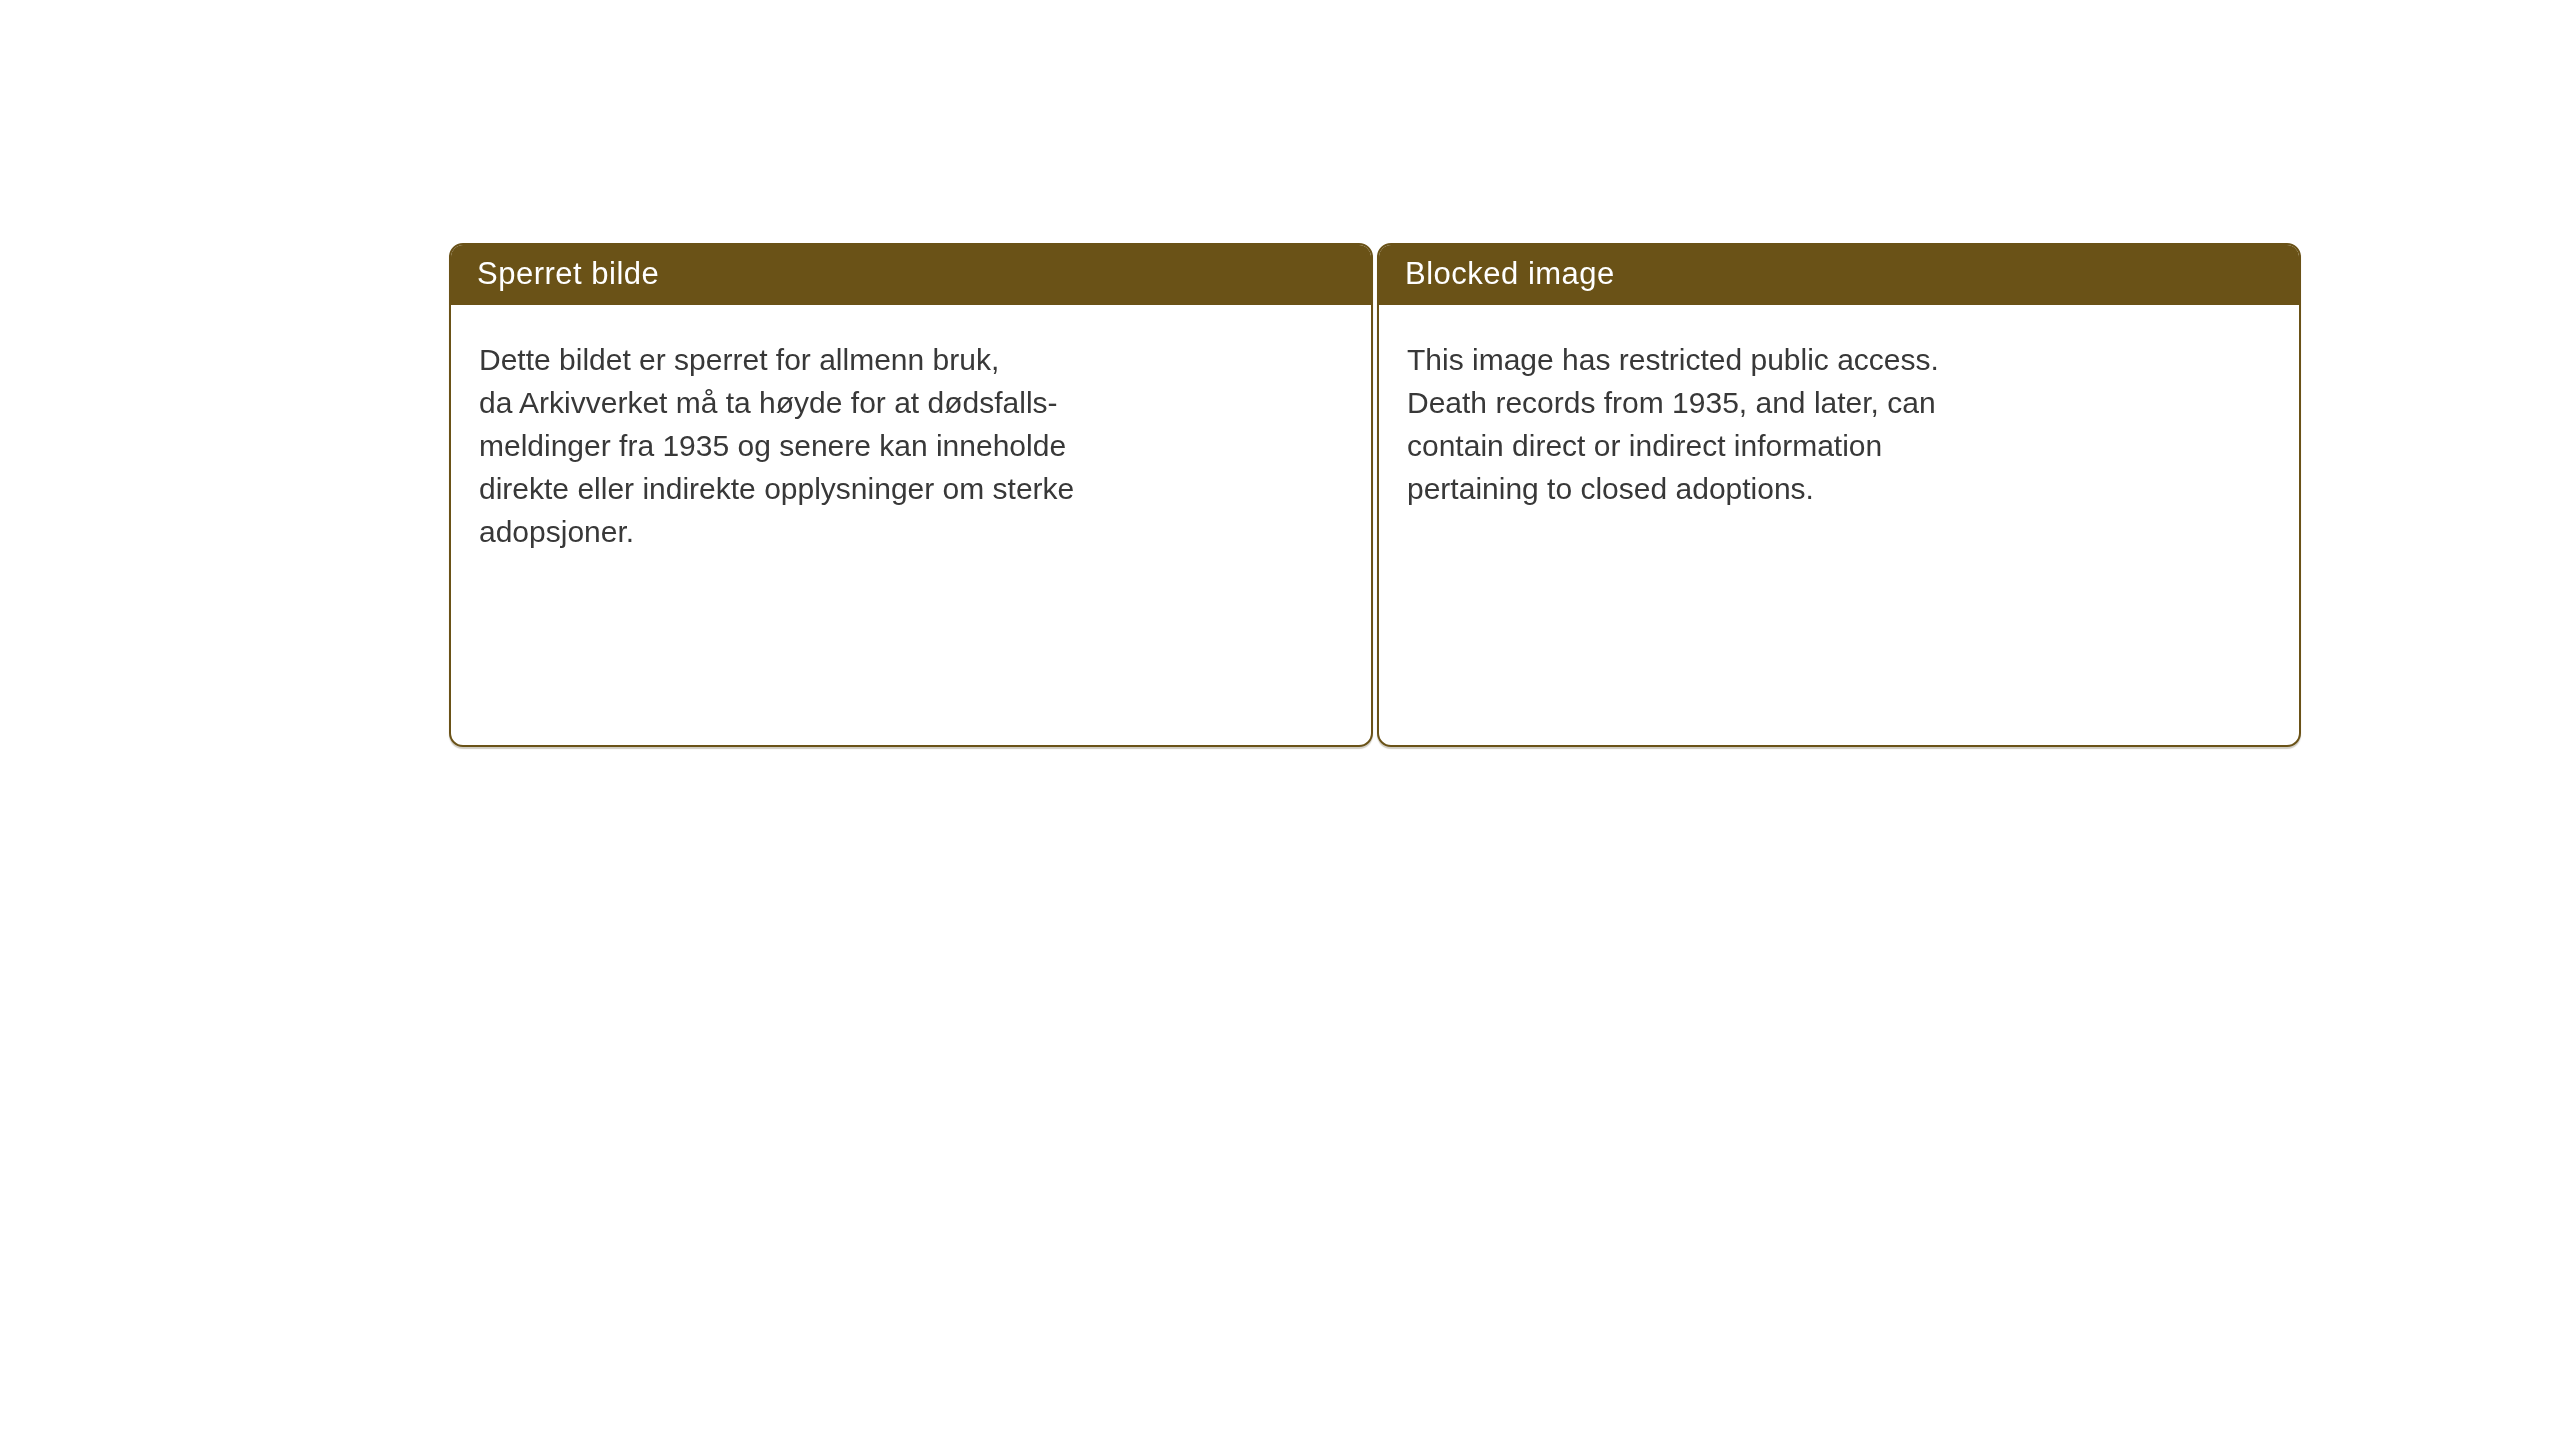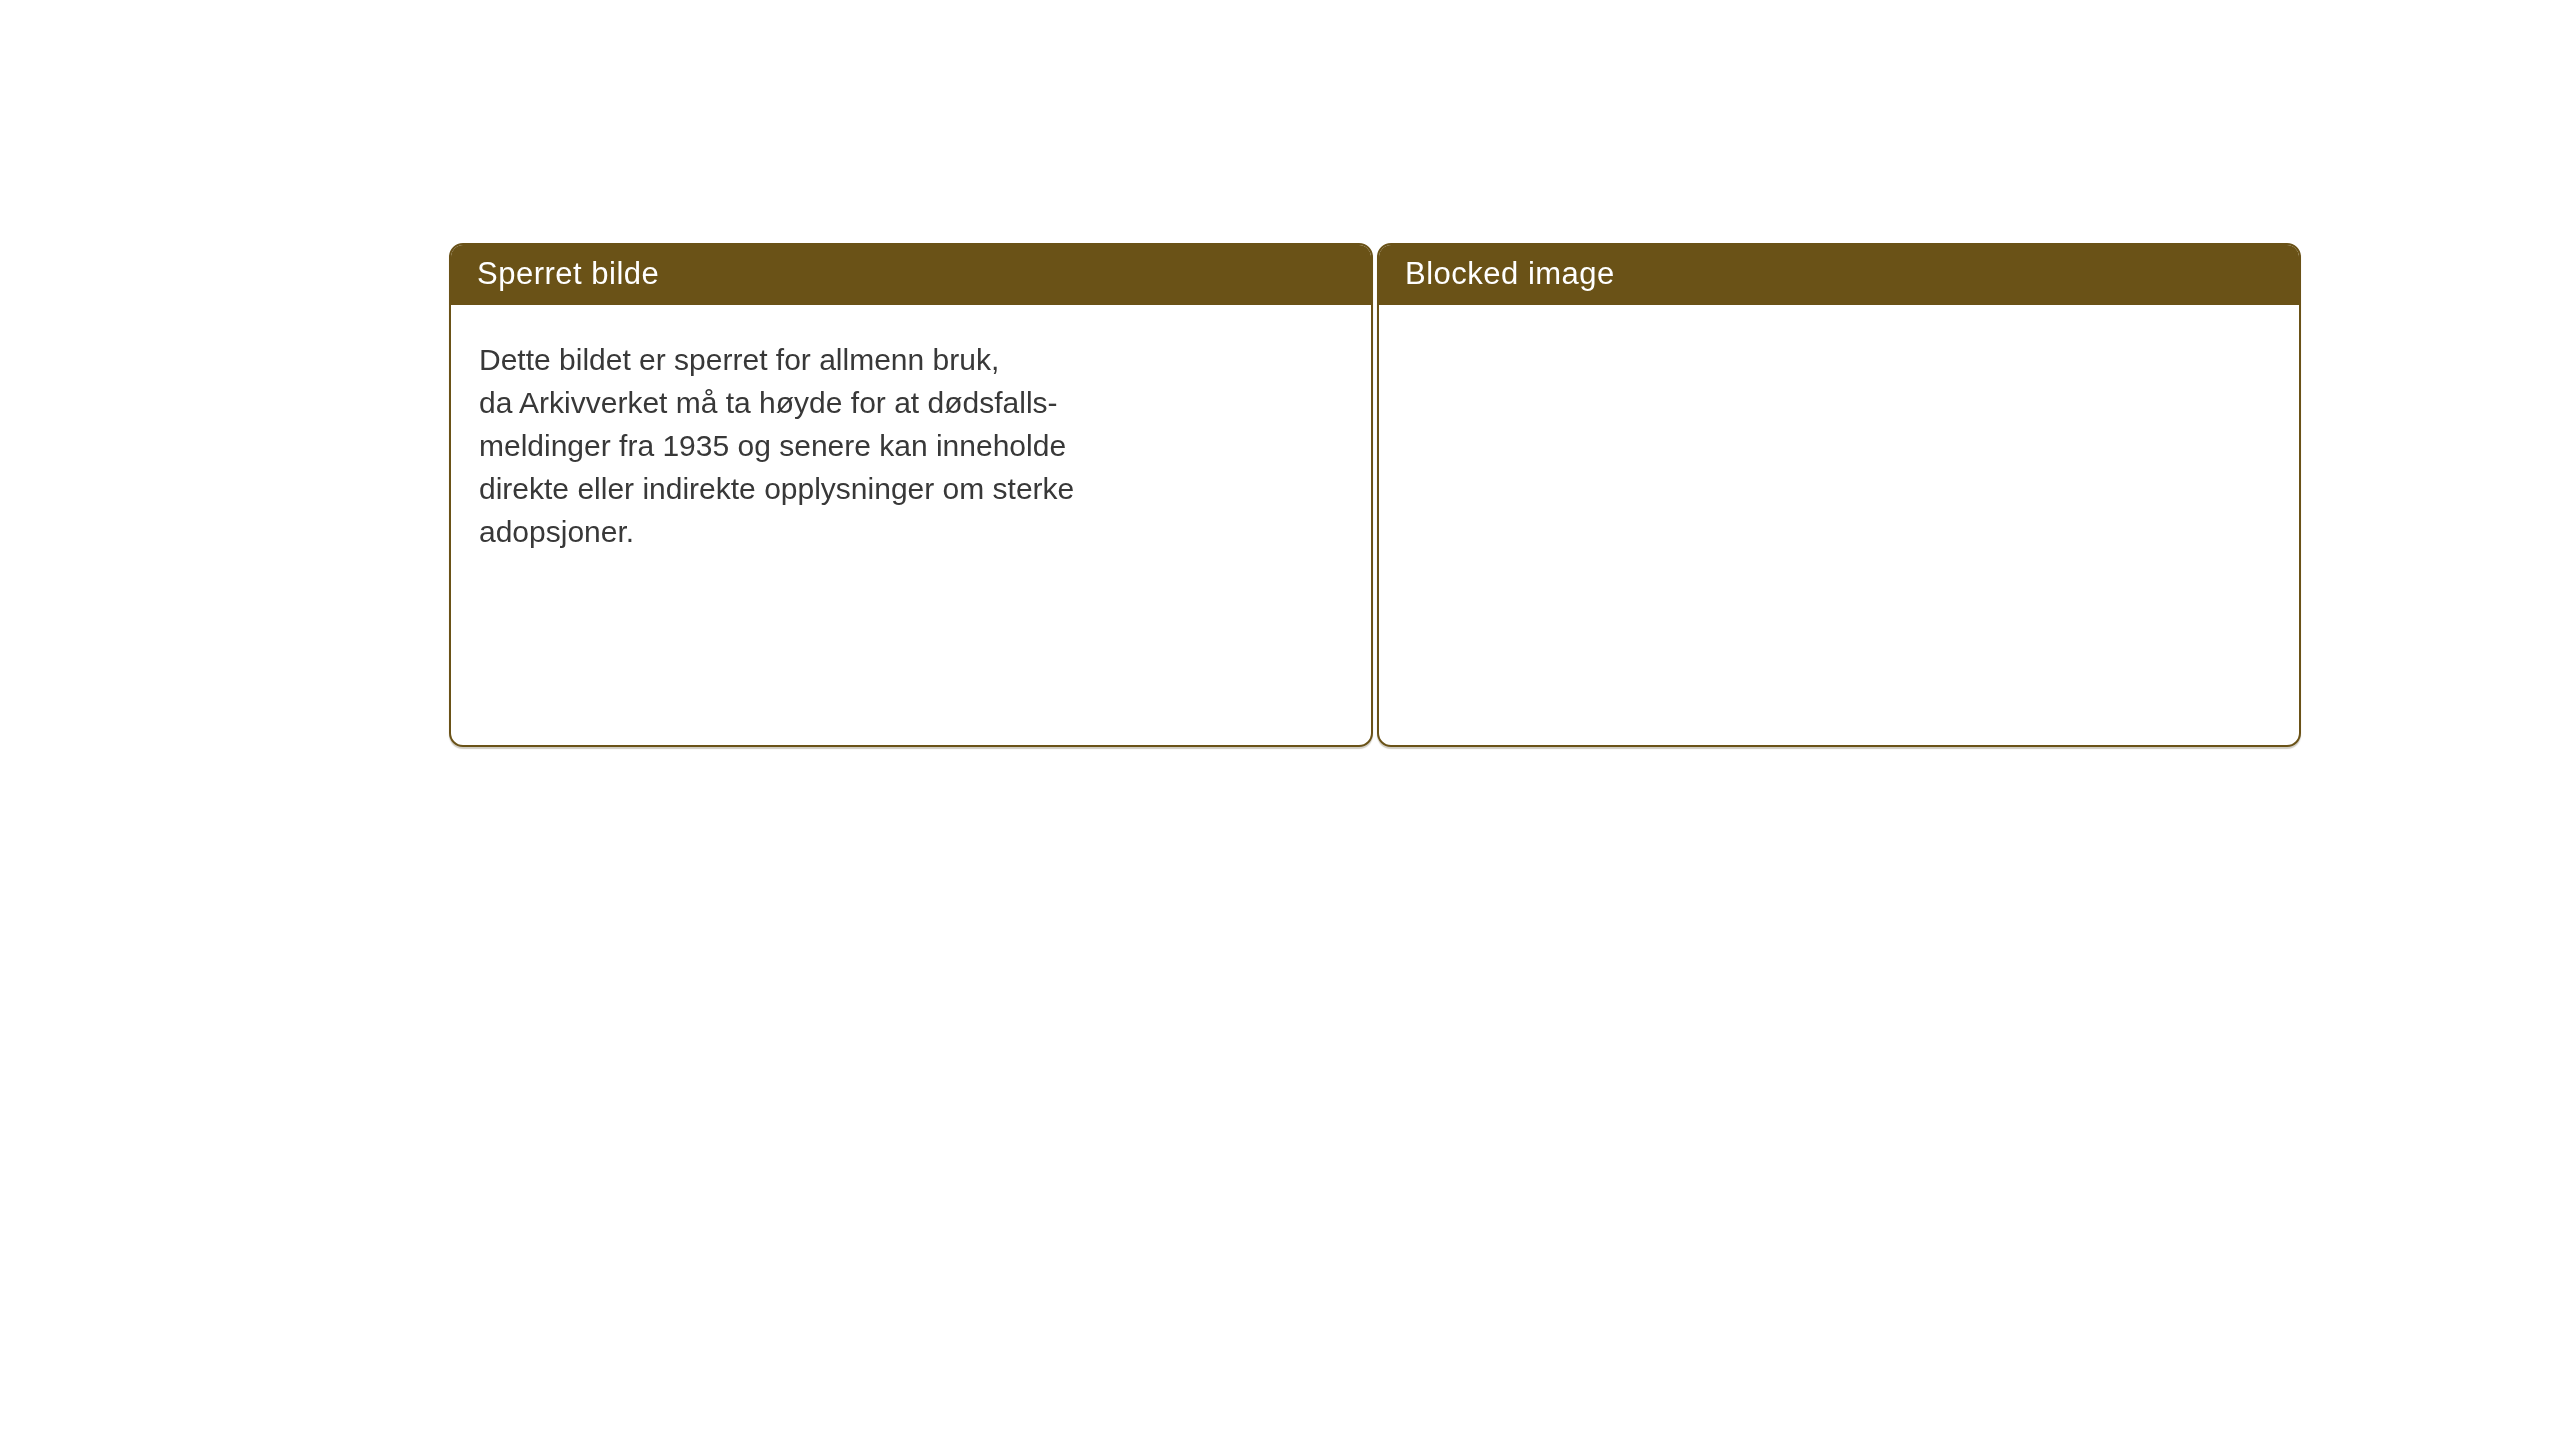--- a/index.html
+++ b/index.html
@@ -80,16 +80,20 @@
 direkte eller indirekte opplysninger om sterke
 adopsjoner.</p>
     </div>
   </section>
 
   <section class="card card-english">
     <header class="card-header">
       <h2 class="card-title">Blocked image</h2>
     </header>
     <div class="card-body">
+      <p>This image has restricted public access.
+Death records from 1935, and later, can
+contain direct or indirect information
+pertaining to closed adoptions.</p>
     </div>
   </section>
 
 </div>
 
 </body></html>

